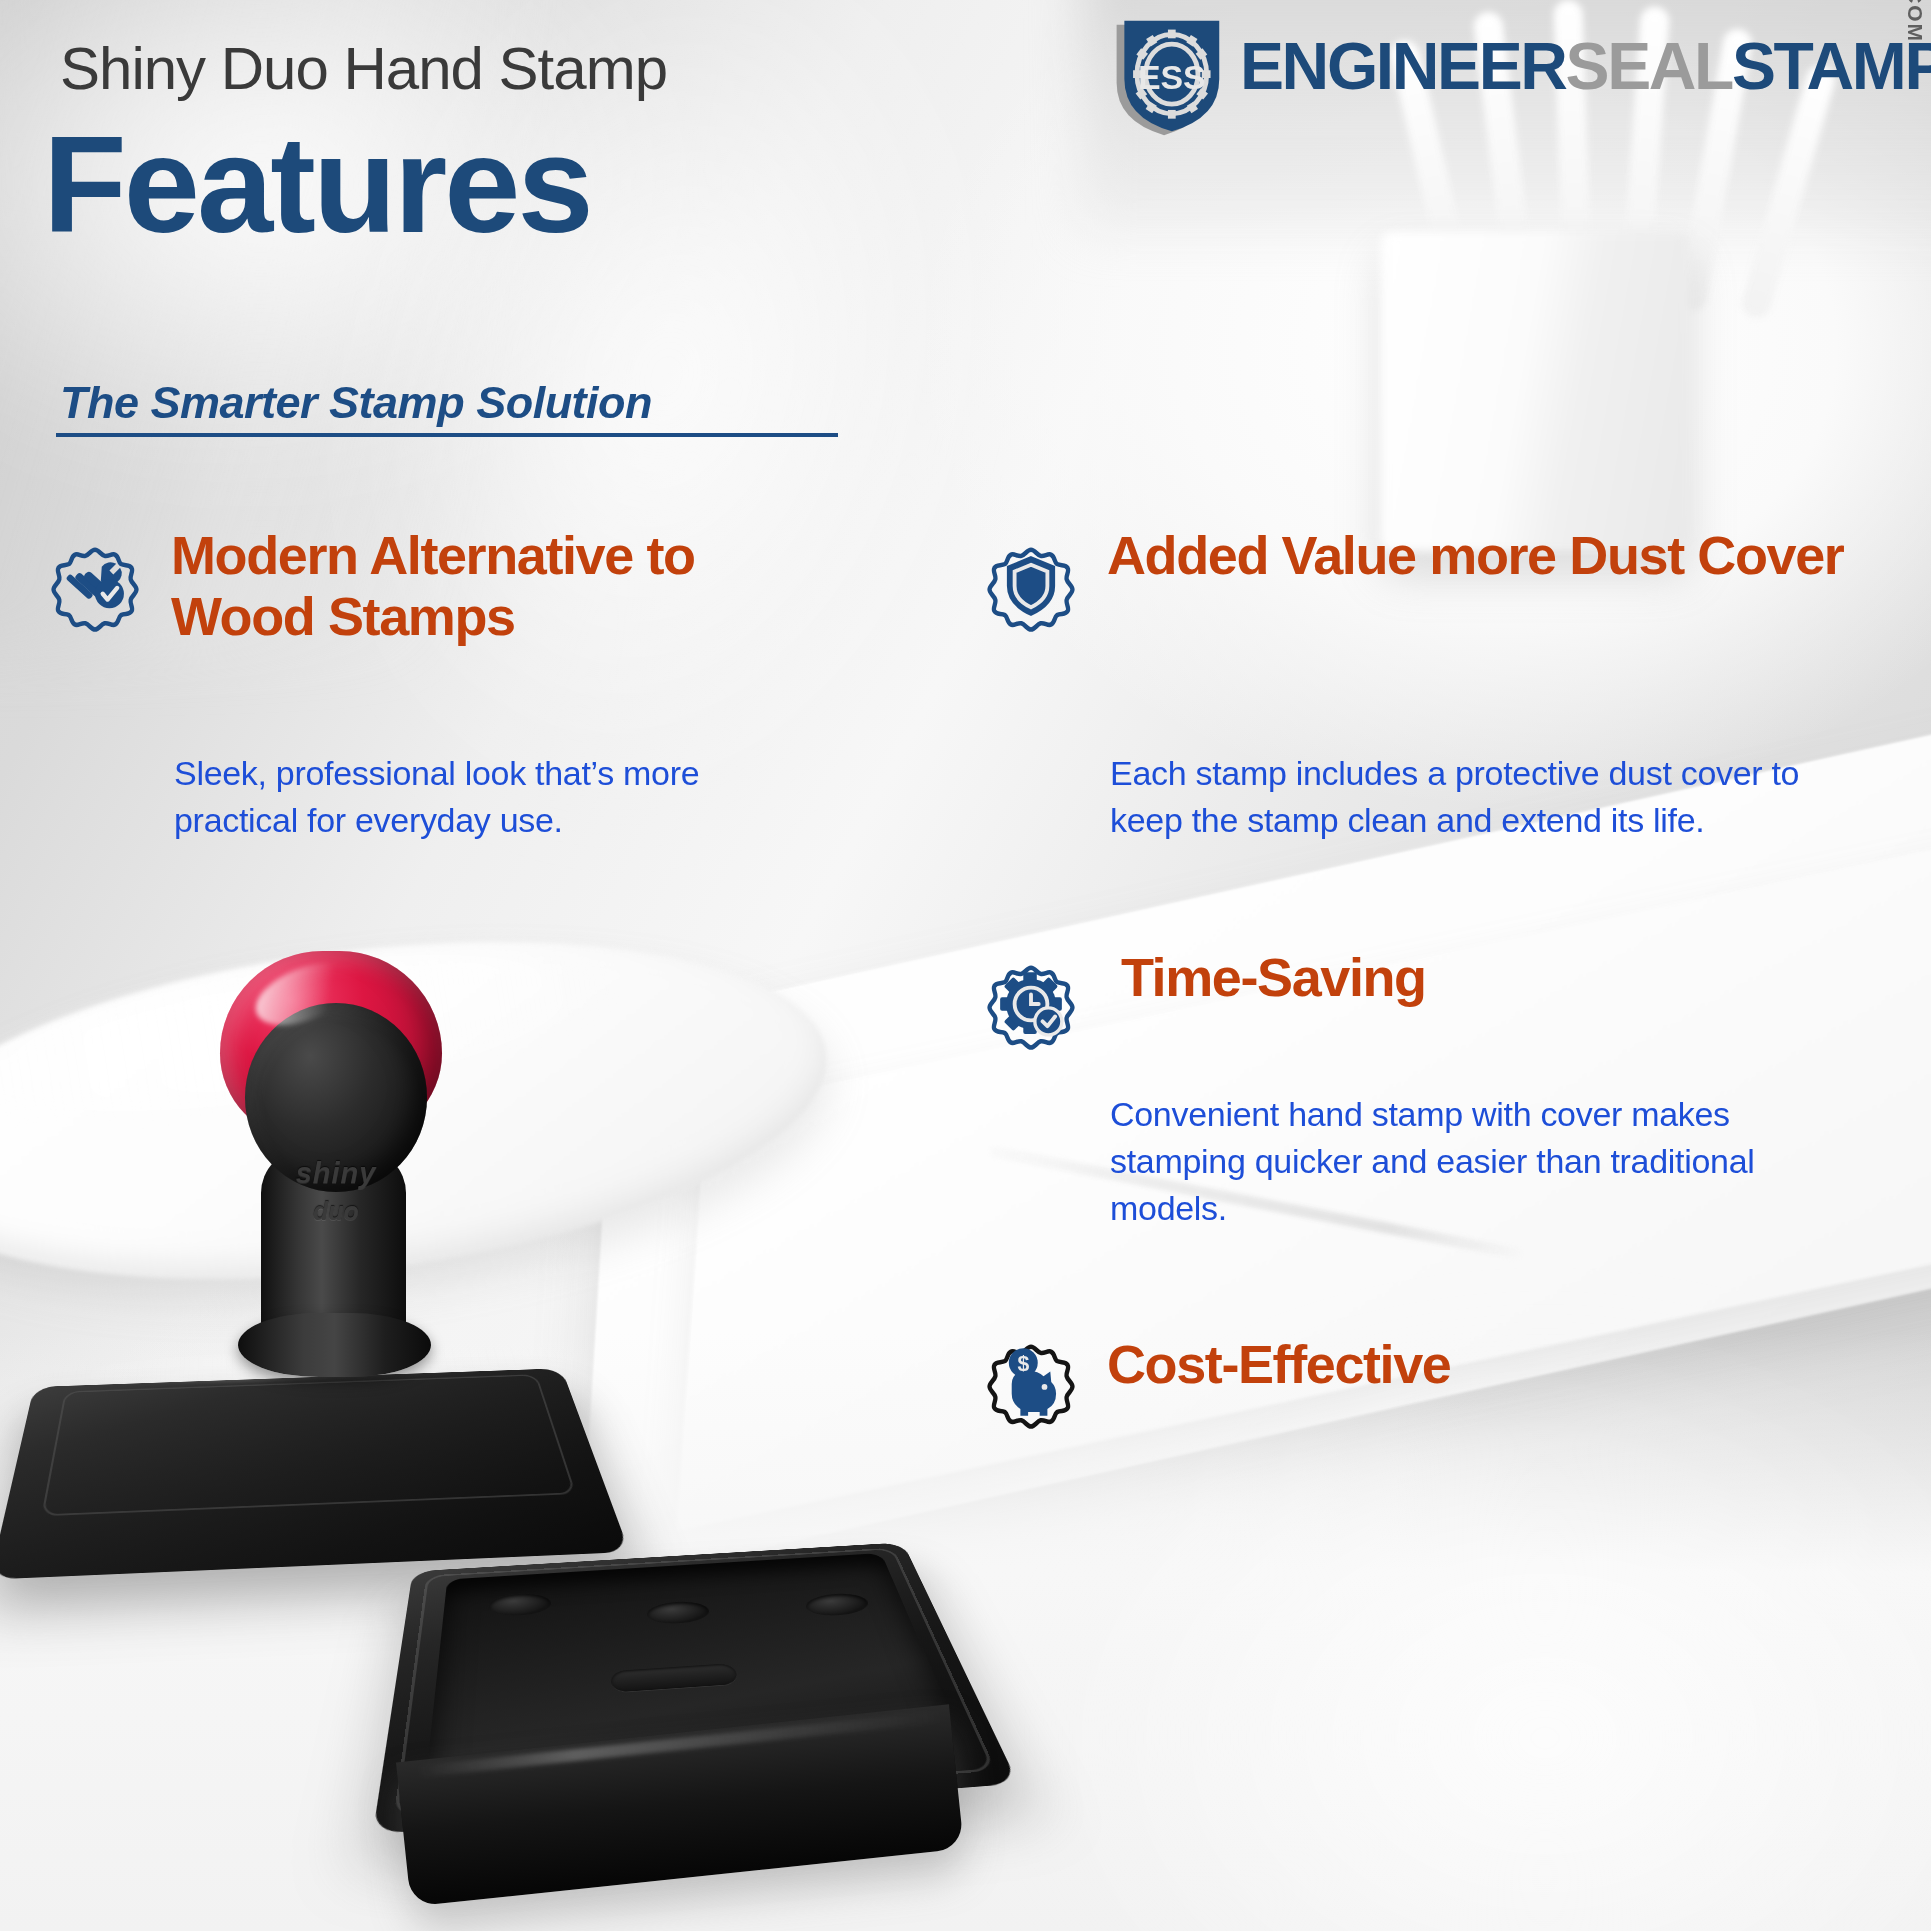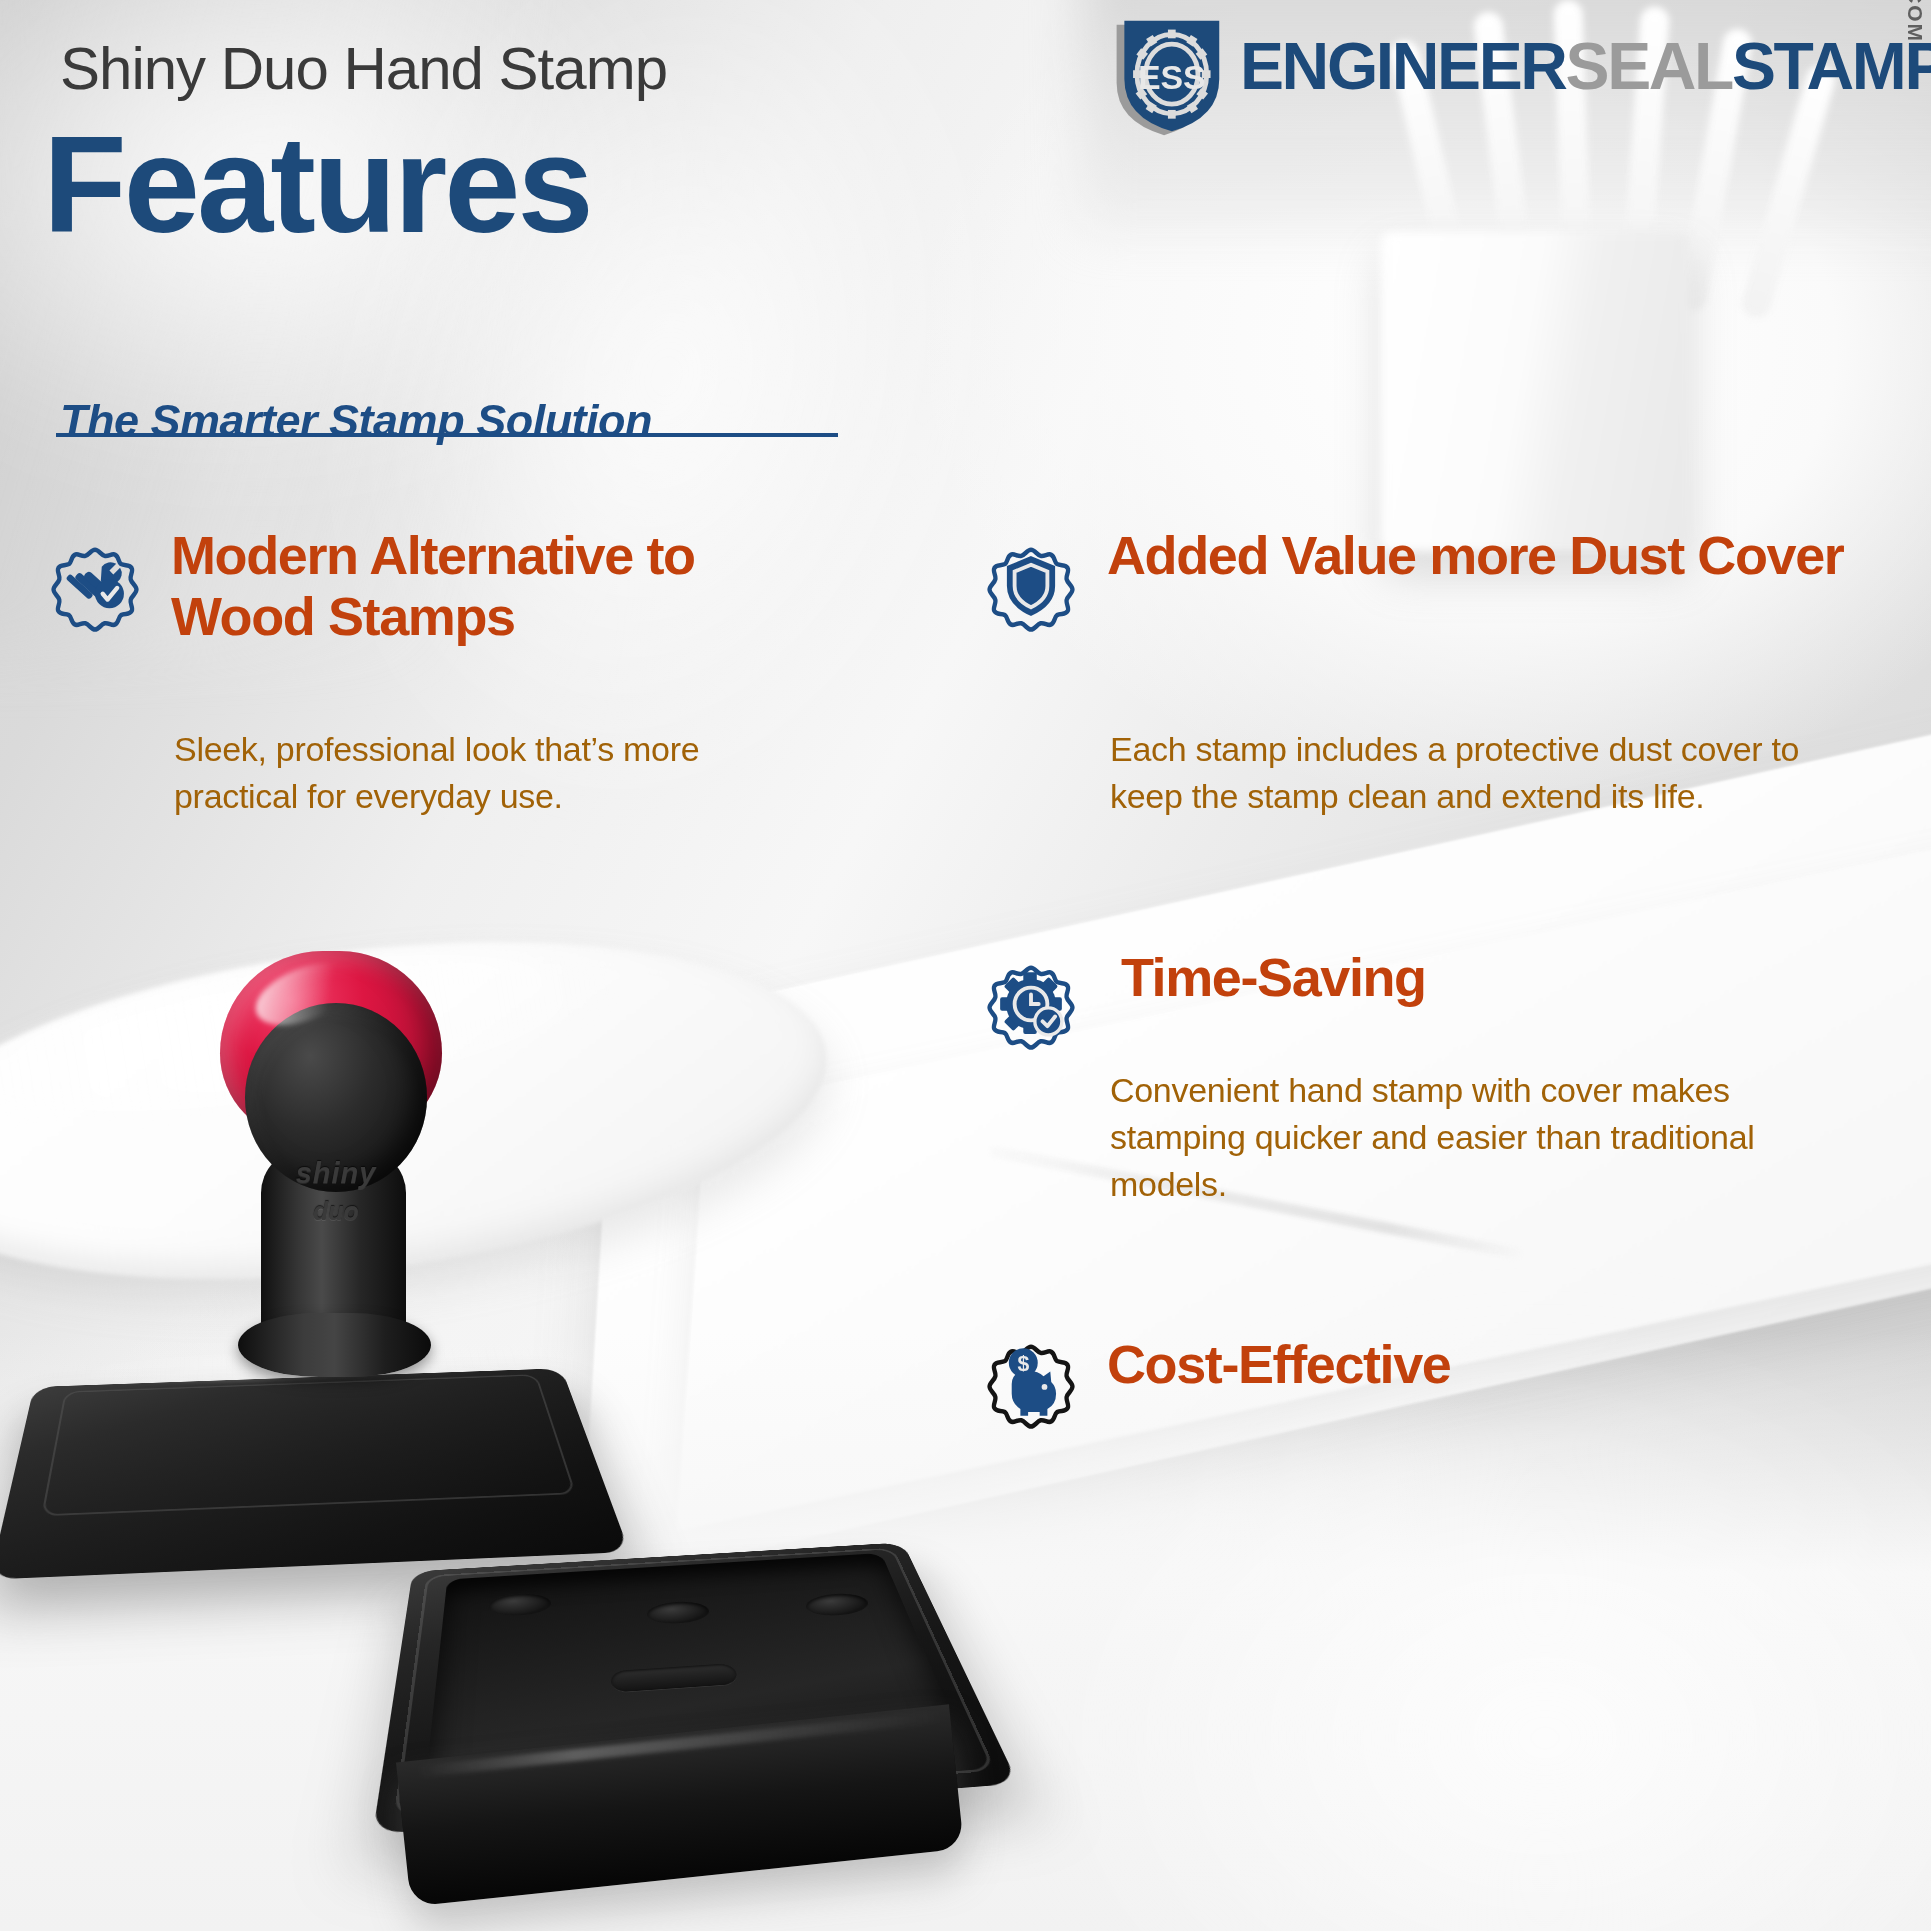--- a/index.html
+++ b/index.html
@@ -142,41 +142,41 @@
 
   
   #content { position:absolute; inset:0; z-index:10; }
 
   
   .kicker { position:absolute; left:60px; top:34px; font-size:60px; font-weight:400;
             color:#3a3a3a; letter-spacing:-1px; white-space:nowrap; }
   .features { position:absolute; left:43px; top:116px; font-size:137px; font-weight:bold;
               color:#1d4a7a; letter-spacing:-2.9px; line-height:1; }
   .subtitle { position:absolute; left:60px; top:377px; font-size:45px; font-weight:bold;
-              font-style:italic; color:#1d4d85; letter-spacing:-0.5px; white-space:nowrap;margin-top:18px; }
+              font-style:italic; color:#1d4d85; letter-spacing:-0.5px; white-space:nowrap; }
   .sub-rule { position:absolute; left:56px; top:433px; width:782px; height:3.9px; background:#1d4d85; }
 
   
   #logo { position:absolute; left:1103px; top:13.5px; width:821px; height:130px; }
   .shield-wrap { position:absolute; left:0; top:3.9px; width:126px; height:122px; }
   .brand { position:absolute; left:137px; top:19.3px; font-size:66px; font-weight:bold;
            letter-spacing:-2.4px; white-space:nowrap; line-height:1; }
   .b-blue { color:#1d4a7a; }
   .b-gray { color:#9b9b9b; }
   .dotcom { position:absolute; right:-3.9px; top:29px; font-size:21px; font-weight:bold;
             color:#5f5f5f; letter-spacing:1.9px;
             transform:rotate(90deg); transform-origin:right top; white-space:nowrap; }
 
   
   .feat { position:absolute; }
   .f-icon { position:absolute; left:0; top:0; width:108px; height:108px; }
   .f-head { position:absolute; font-size:54px; font-weight:bold; color:#c2410c;
             line-height:1.12; letter-spacing:-1.4px; }
-  .f-body { position:absolute; font-size:34px; font-weight:400; color:#a16207;
-            line-height:1.38; letter-spacing:-0.3px; }
+  .f-body { position:absolute; font-size:34px; font-weight:400; color:#1d4ed8;
+            line-height:1.38; letter-spacing:-0.3px;margin-top:24px; }
 
   #feat1 { left:41px; top:533px; width:734px; }
   #feat1 .f-head { left:130px; top:-7.7px; }
   #feat1 .f-body { left:133px; top:193px; width:599px; }
 
   #feat2 { left:977px; top:533px; width:927px; }
   #feat2 .f-head { left:130px; top:-7.7px; }
   #feat2 .f-body { left:133px; top:193px; width:695px; }
 
   #feat3 { left:977px; top:951px; width:927px; }

